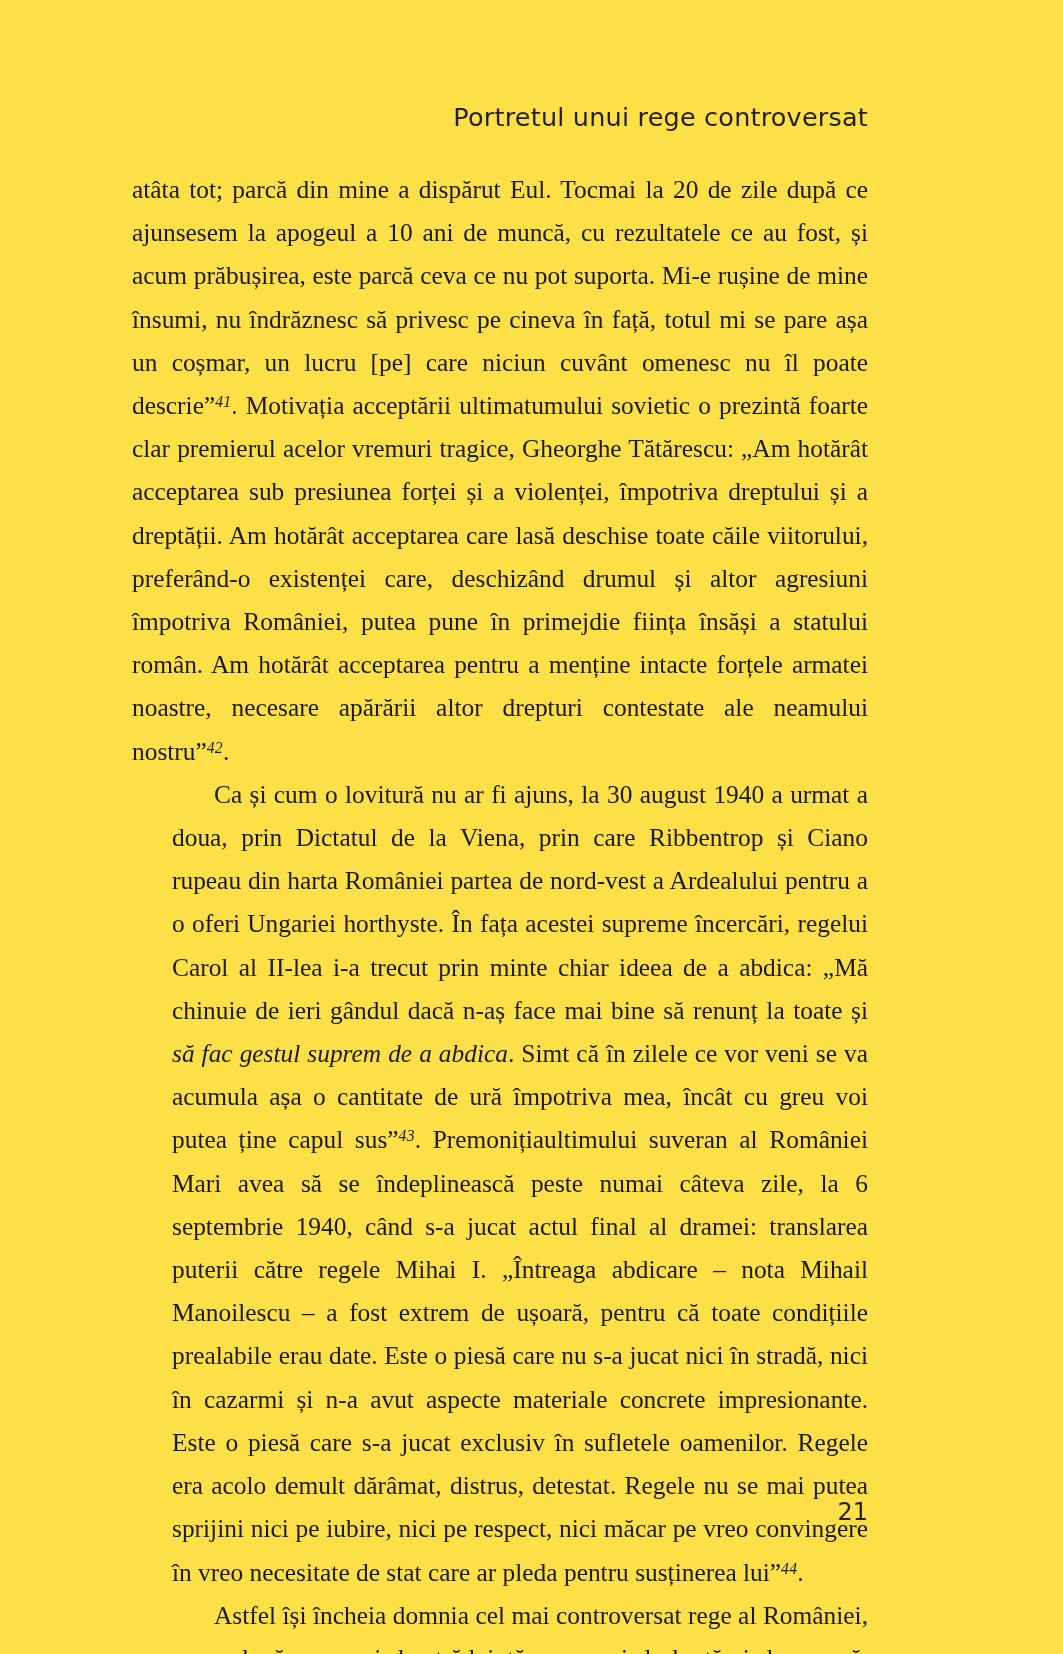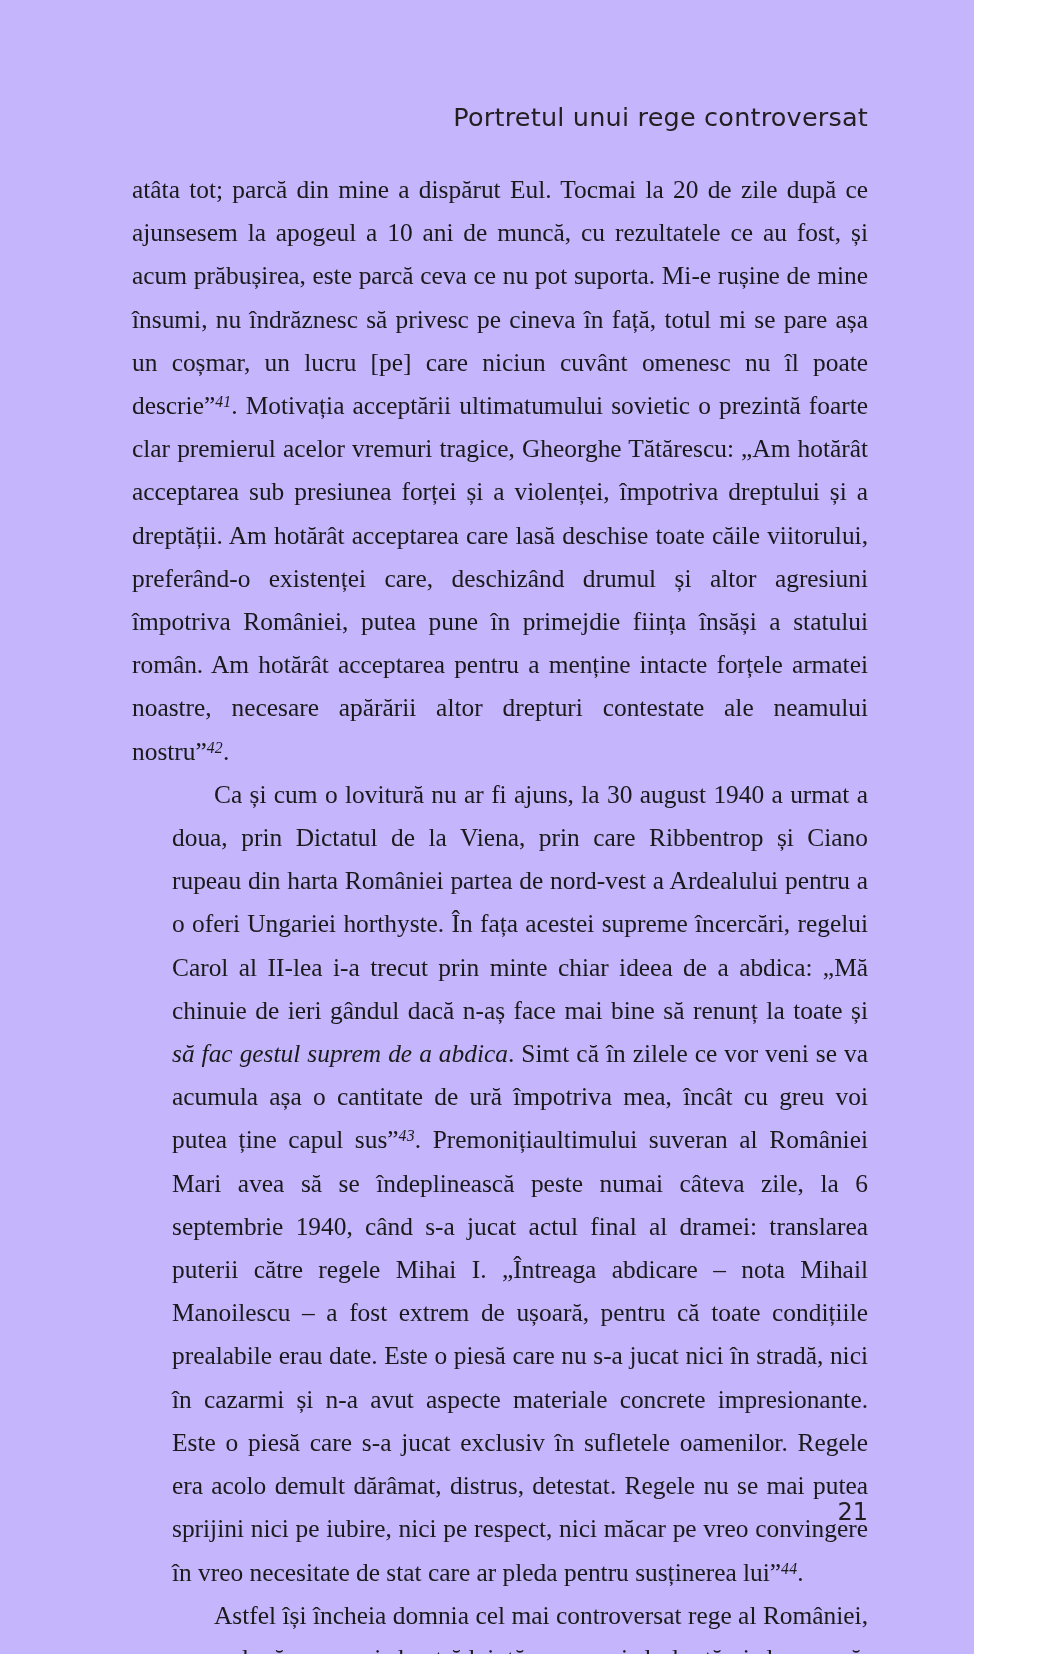--- a/index.html
+++ b/index.html
@@ -3,23 +3,23 @@
 <meta charset="utf-8">
 <style>
   html, body {
     margin: 0;
     padding: 0;
     background: #ffffff;
   }
 
   .page {
     position: relative;
-    width: 974px;
+    width: 1063px;
     height: 1654px;
-    background: #c4b5fd;
+    background: #fde047;
     overflow: hidden;
     box-sizing: border-box;
   }
 
   
   .running-head {
     position: absolute;
     top: 102px;
     left: 130px;
     width: 738px;

